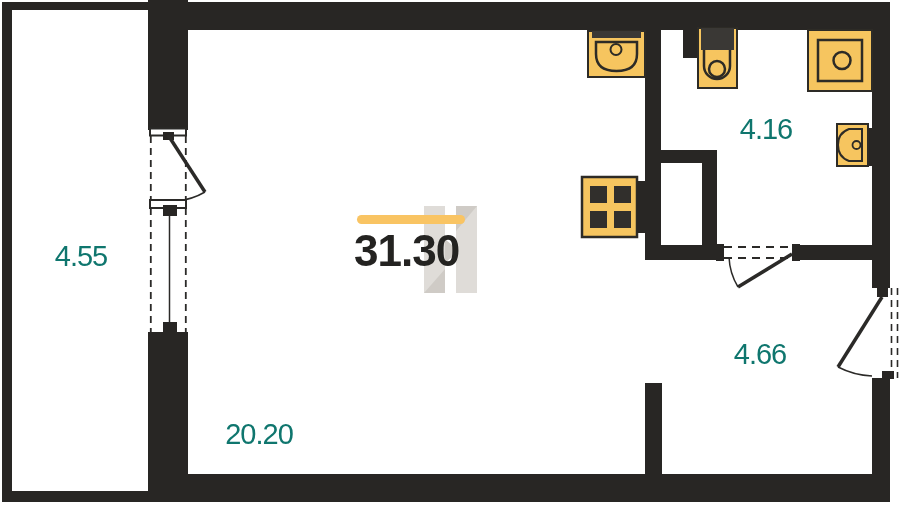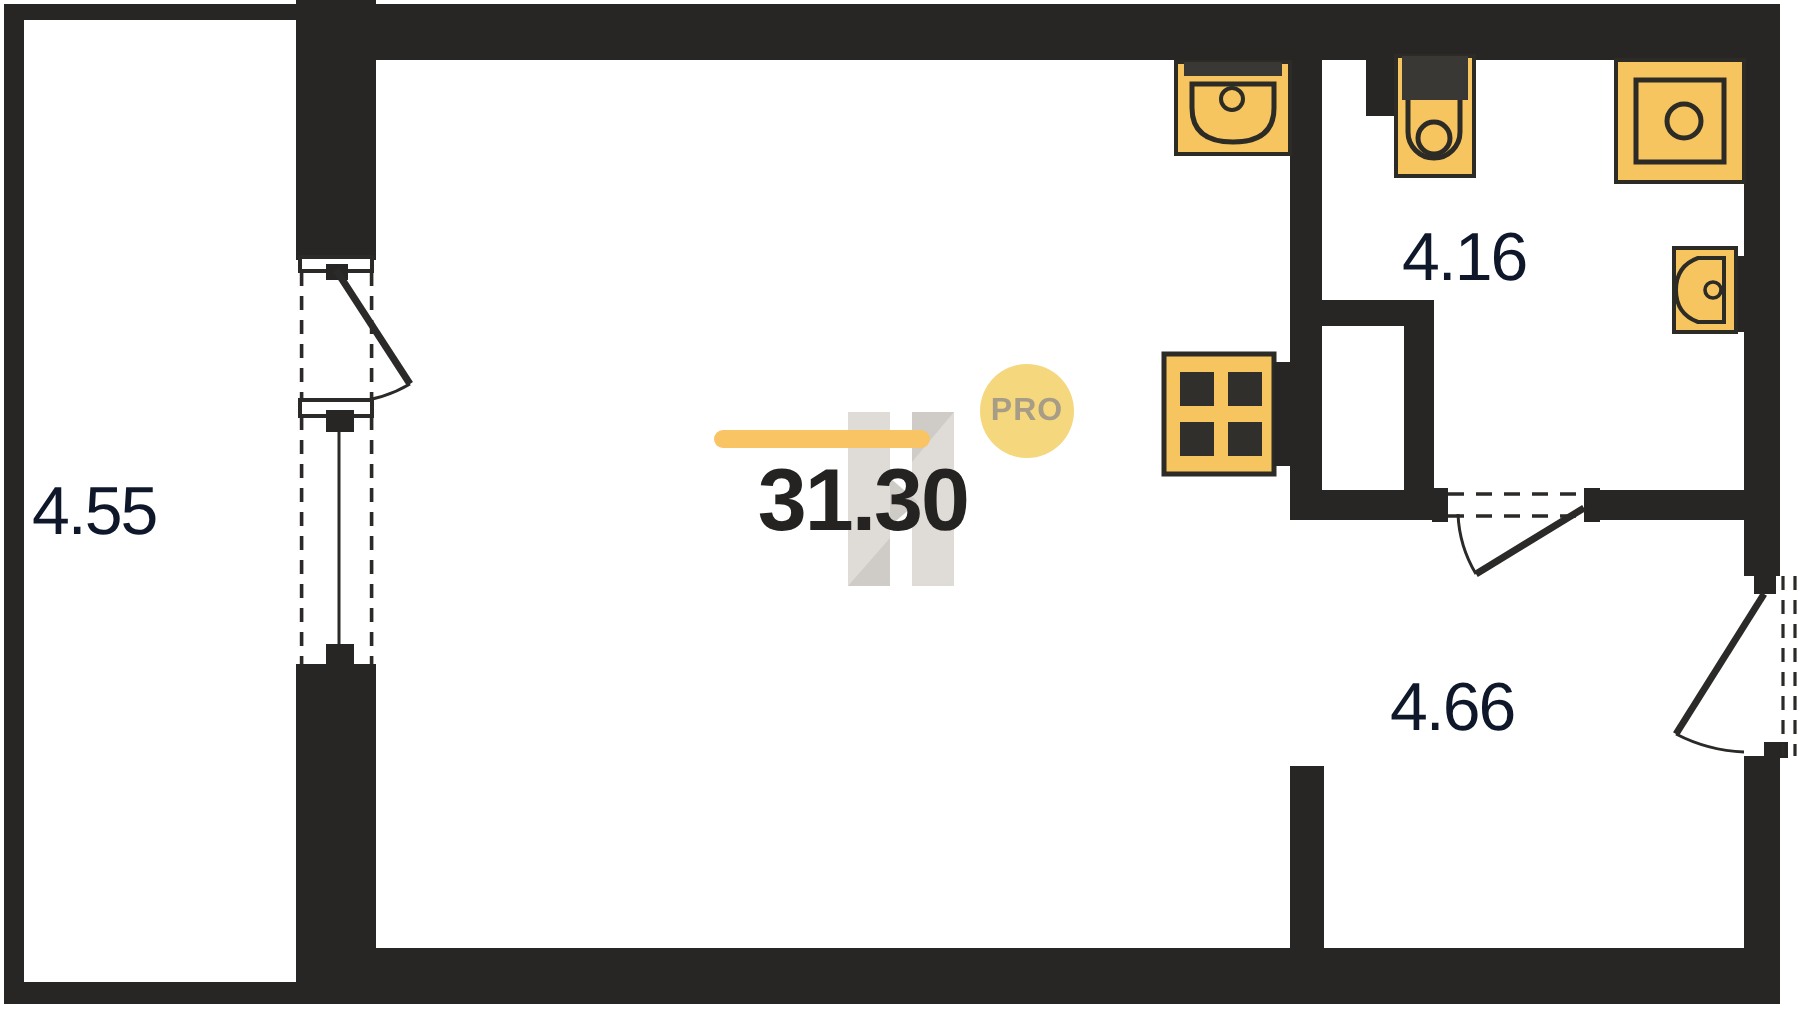--- a/index.html
+++ b/index.html
@@ -2,33 +2,33 @@
 <html><head>
 <meta charset="utf-8">
 <style>
   html,body{margin:0;padding:0;background:#ffffff;}
   #stage{
     position:relative;width:900px;height:505px;background:#ffffff;overflow:hidden;
     font-family:"Liberation Sans", sans-serif;
   }
   #plan-svg{position:absolute;left:0;top:0;width:900px;height:505px;}
   .room-label{
-    position:absolute;width:130px;text-align:left;
-    font-size:34px;line-height:34px;font-weight:500;color:#0f172a;letter-spacing:-1px;
+    position:absolute;width:130px;text-align:center;
+    font-size:29px;line-height:34px;font-weight:500;color:#0f766e;letter-spacing:-1px;
   }
   #label-balcony{left:16px;top:222px;margin-top:17px;}
   #label-living{left:194px;top:417px;}
   #label-bathroom{left:701px;top:112px;}
   #label-hallway{left:695px;top:337px;}
   #area-bar{
     position:absolute;left:357px;top:215px;width:108px;height:9px;border-radius:4.5px;
     background:#F9C463;
   }
   #area-value{
-    position:absolute;left:354px;top:228px;width:130px;text-align:right;
+    position:absolute;left:354px;top:228px;width:130px;text-align:left;
     font-size:44px;line-height:46px;font-weight:700;color:#242321;letter-spacing:-1px;
   }
   #pro-badge{
     position:absolute;left:490px;top:182px;width:47px;height:47px;border-radius:50%;
     background:#F5D77D;display:flex;align-items:center;justify-content:center;
     font-size:16px;font-weight:700;color:#A79C86;letter-spacing:0.5px;
   }
 </style>
 </head>
 <body>
@@ -131,22 +131,20 @@
     <g opacity="0.85">
       <rect x="424" y="206" width="21" height="87" fill="#DAD7D2"></rect>
       <rect x="456" y="206" width="21" height="87" fill="#DAD7D2"></rect>
       <polygon points="456,206 477,206 456,231" fill="#C7C3BD"></polygon>
       <polygon points="445,239 459,251 445,263" fill="#C7C3BD"></polygon>
       <polygon points="445,293 424,293 445,269" fill="#C7C3BD"></polygon>
     </g>
   </svg>
 
   <div class="room-label" id="label-balcony">4.55</div>
+  <div class="room-label" id="label-living">20.20</div>
   <div class="room-label" id="label-bathroom">4.16</div>
   <div class="room-label" id="label-hallway">4.66</div>
 
   <div id="area-bar"></div>
   <div id="area-value">31.30</div>
-  <div id="pro-badge">
-    <span>PRO</span>
-  </div>
 
 </div>
 
 </body></html>

